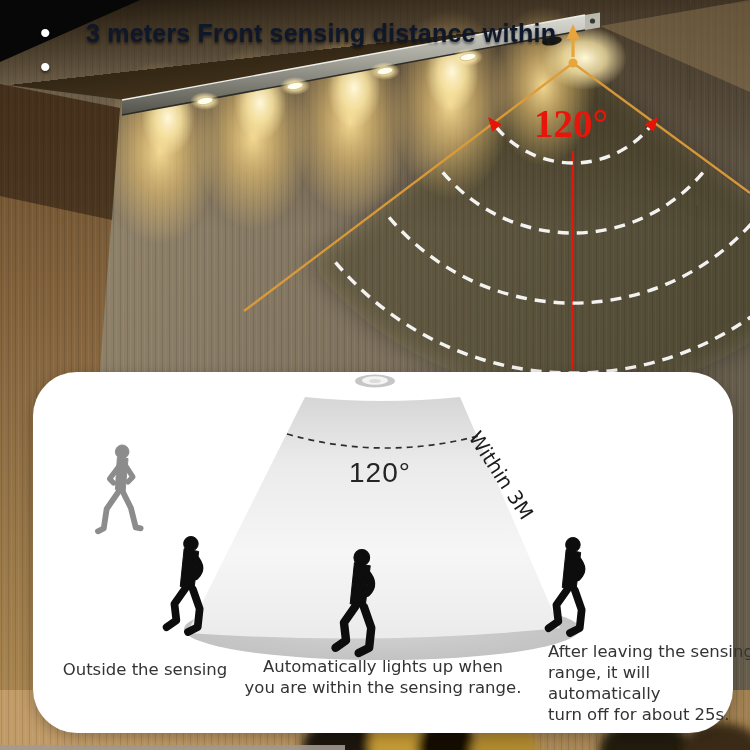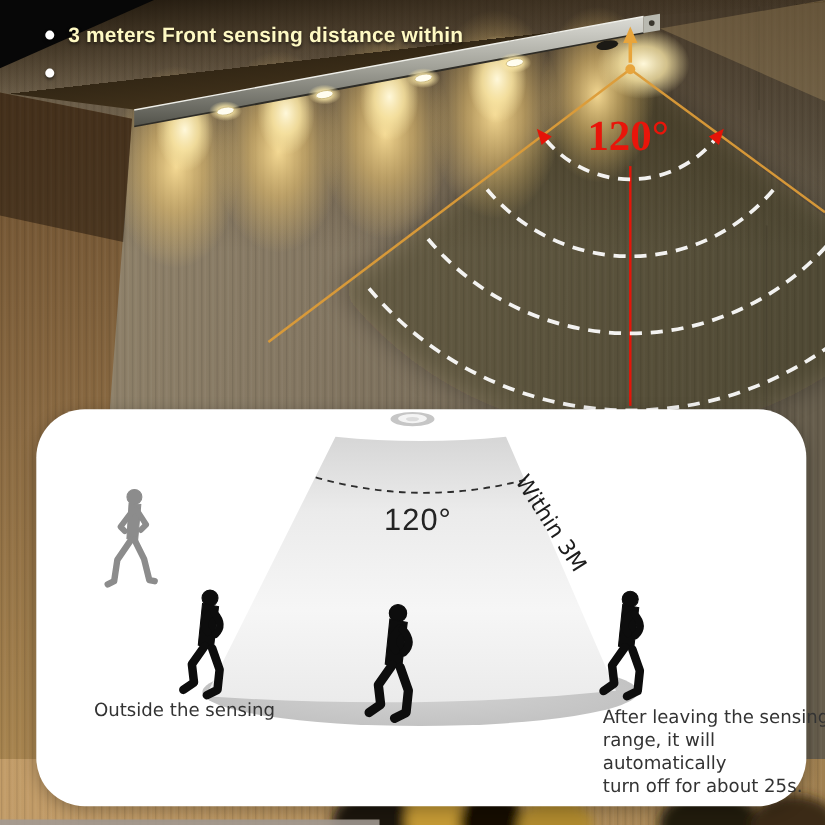--- a/index.html
+++ b/index.html
@@ -11,22 +11,22 @@
   #scene-svg{position:absolute;left:0;top:0;width:750px;height:750px;}
 
   
   .bullet-list{position:absolute;left:40px;top:16px;z-index:5;}
   .bullet-row{display:flex;align-items:center;height:34px;}
   .bullet-dot{
     color:#fff;font-size:30px;line-height:30px;width:22px;
     text-shadow:0 2px 3px rgba(0,0,0,.55);
   }
   .bullet-label{
-    color:#fef9c3;font-size:19px;font-weight:700;letter-spacing:.2px;
-    text-shadow:0 2px 3px rgba(0,0,0,.55);white-space:nowrap;
+    color:#0f172a;font-size:25px;font-weight:700;letter-spacing:.2px;
+    text-shadow:0 2px 3px rgba(0,0,0,.55);white-space:nowrap;margin-left:24px;
   }
 
   
   .angle-red{
     position:absolute;left:534px;top:104px;z-index:5;
     font-family:"Liberation Serif", serif;font-weight:700;
     font-size:39px;color:#e8150a;line-height:1;
   }
 
   
@@ -45,21 +45,21 @@
     position:absolute;left:451px;top:55px;z-index:3;
     font-family:"DejaVu Sans", sans-serif;
     font-size:20px;color:#1c1c1c;white-space:nowrap;
     transform:rotate(57deg);transform-origin:0 0;
   }
   .caption{
     position:absolute;z-index:3;
     font-family:"DejaVu Sans", sans-serif;
     font-size:16.5px;line-height:21px;color:#333;
   }
-  .caption-outside{left:7px;top:263px;width:210px;text-align:right;}
+  .caption-outside{left:7px;top:287px;width:210px;text-align:center;}
   .caption-inside{left:198px;top:284px;width:304px;text-align:center;}
   .caption-leaving{left:515px;top:269px;width:215px;text-align:left;}
 </style>
 </head>
 <body>
 
 <div id="stage">
 
   <svg id="scene-svg" viewBox="0 0 750 750">
     <defs>
@@ -264,19 +264,23 @@
       <use href="#runner" fill="#0d0d0d" stroke="#0d0d0d" transform="translate(291,176) scale(1.05)"></use>
       <use href="#runner" fill="#0d0d0d" stroke="#0d0d0d" transform="translate(505,164) scale(0.97)"></use>
     </svg>
 
     <div class="angle-black">120°</div>
     <div class="range-label">Within 3M</div>
 
     <div class="caption caption-outside">
       <div>Outside the sensing</div>
     </div>
+    <div class="caption caption-inside">
+      <div>Automatically lights up when</div>
+      <div>you are within the sensing range.</div>
+    </div>
     <div class="caption caption-leaving">
       <div>After leaving the sensing</div>
       <div>range, it will automatically</div>
       <div>turn off for about 25s.</div>
     </div>
   </div>
 </div>
 
 </body></html>

